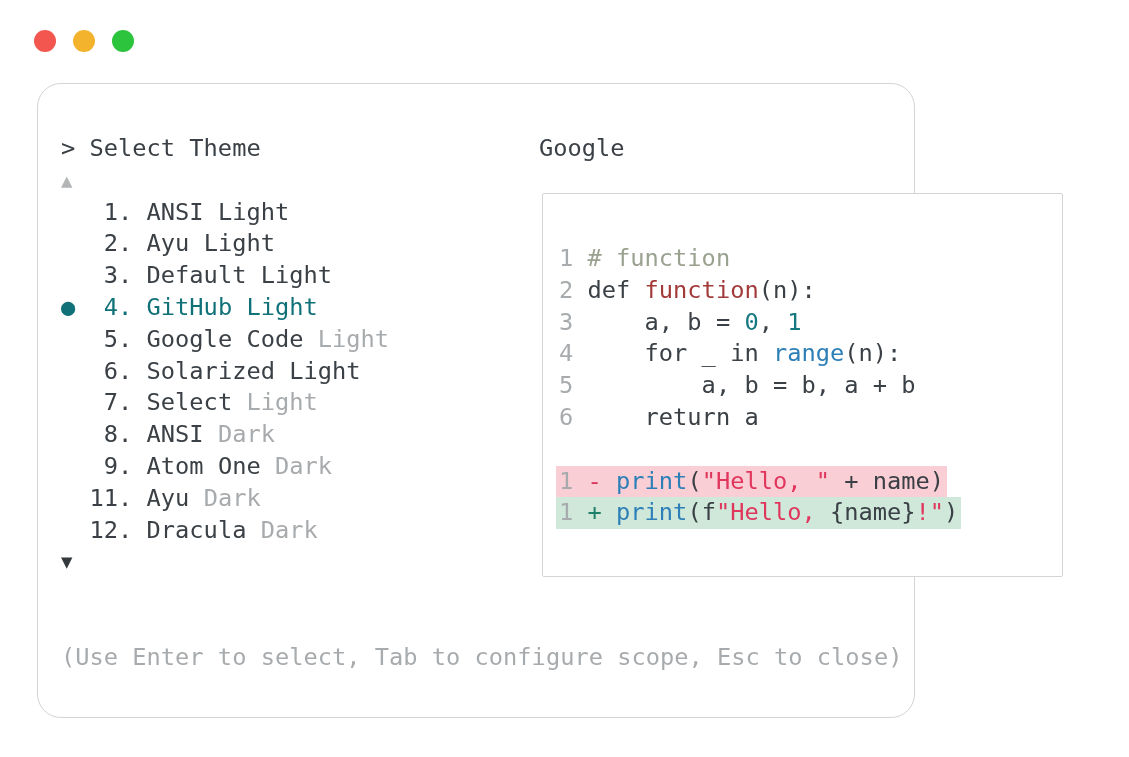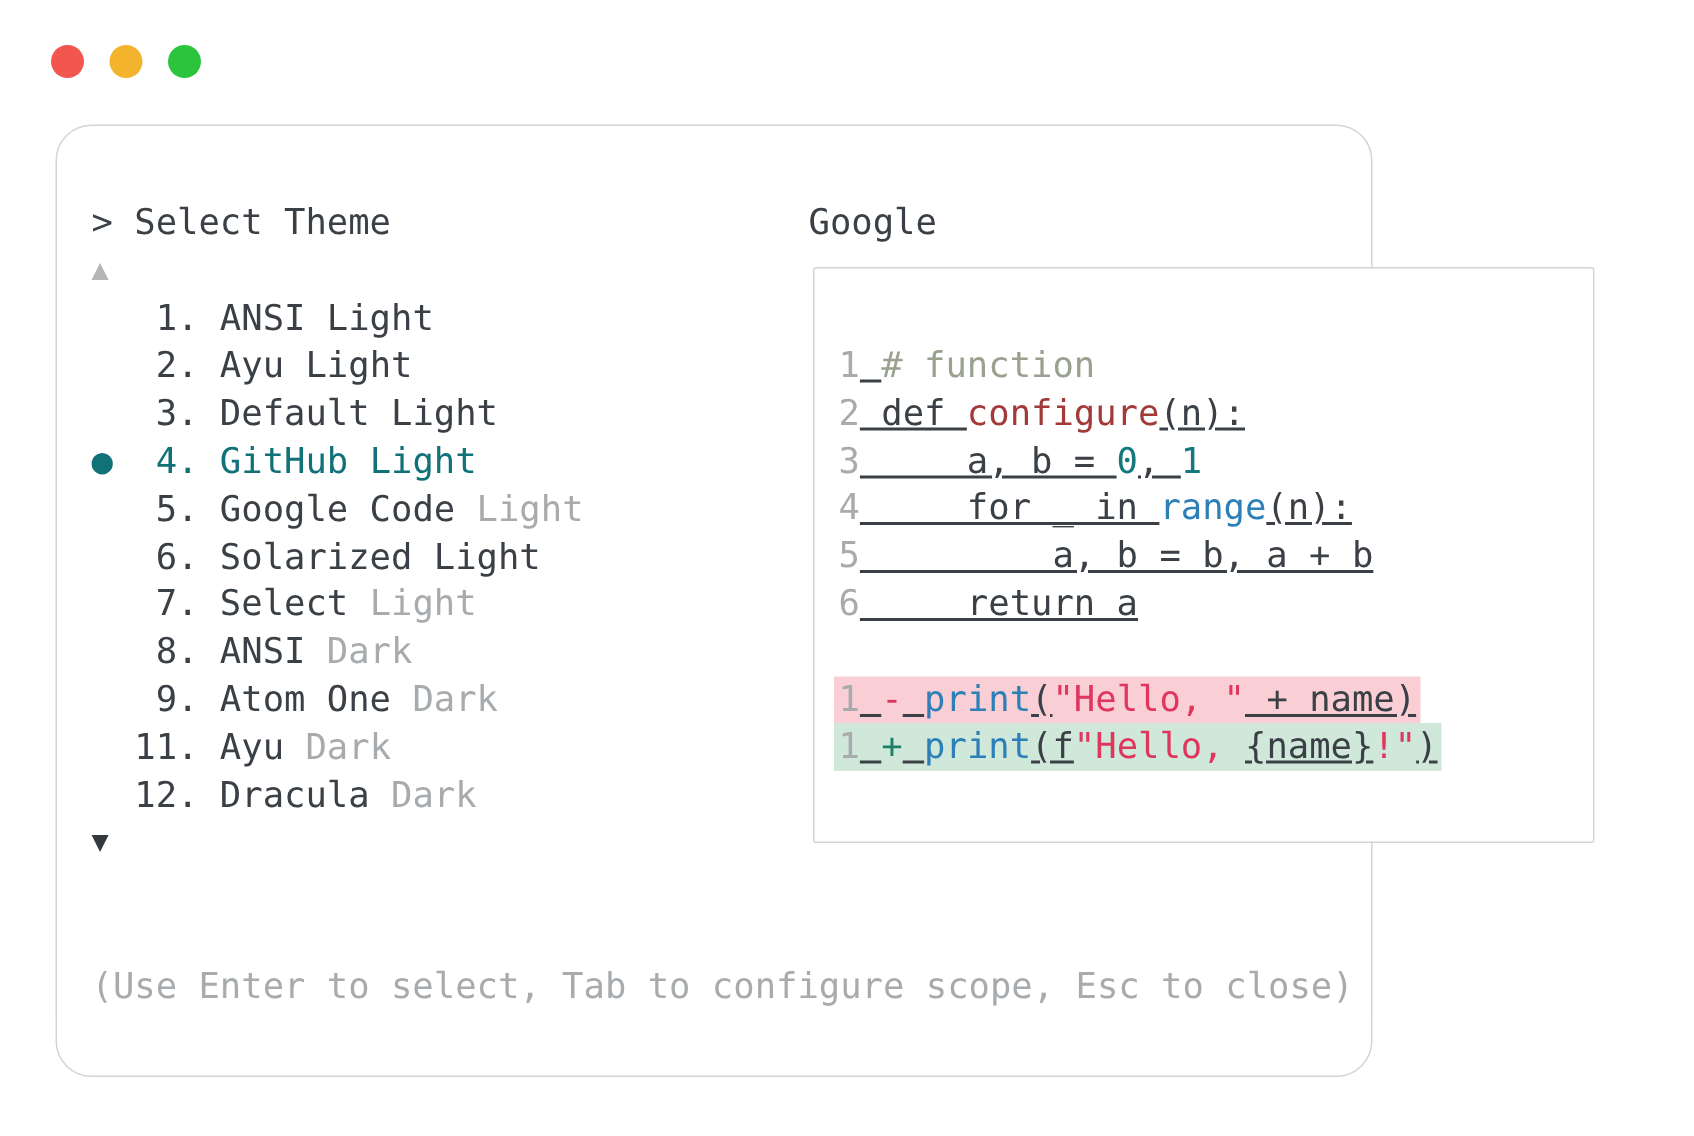--- a/index.html
+++ b/index.html
@@ -31,30 +31,30 @@
   .row.title{color:var(--dark);}
   .arrow.up{color:#b3b5b7;font-size:19px;}
   .arrow.down{color:#33393d;font-size:19px;}
   .item .marker{color:var(--accent);}
   .item .num,.item .name,.item .suffix{color:var(--dark);}
   .item .suffix.muted{color:var(--muted);}
   .item.selected .num,.item.selected .name,.item.selected .suffix{color:var(--accent);}
 
   .preview-label{position:absolute;left:501px;top:49px;line-height:31.8px;color:var(--dark);}
   .preview-box{
-    position:absolute;left:504px;top:94px;width:521px;height:384px;box-sizing:border-box;
+    position:absolute;left:504px;top:109px;width:521px;height:384px;box-sizing:border-box;
     border:1.5px solid var(--border);border-radius:2px;background:#fff;
     padding:49px 0 0 16px;overflow:hidden;
   }
   .cline{white-space:pre;height:31.8px;}
   .cline .bgwrap{display:inline-block;padding:0 3px;margin-left:-3px;}
   .cline.removed .bgwrap{background:var(--removed_bg);}
   .cline.added .bgwrap{background:var(--added_bg);}
   .t-ln{color:var(--muted);}
-  .t-plain{color:var(--dark);text-decoration:underline;}
+  .t-plain{color:var(--dark);}
   .t-comment{color:var(--comment);}
   .t-func{color:var(--func);}
   .t-num{color:var(--num);}
   .t-builtin{color:var(--builtin);margin-top:12px;}
   .t-str{color:var(--str);}
   .t-minus{color:var(--minus);}
   .t-plus{color:var(--plus);}
 
   .footer{position:absolute;left:23px;top:558px;white-space:pre;color:var(--muted);}
 </style>
@@ -85,21 +85,21 @@
         <div class="row item"><span class="marker">  </span><span class="num">12. </span><span class="name">Dracula</span><span class="suffix muted"> Dark</span></div>
       </div>
     <div class="row arrow down">▼</div>
   </div>
 
   <div class="preview-label">Google</div>
 
   <div class="preview-box">
     <div id="code">
         <div class="cline"><span class="bgwrap"><span class="t-ln">1</span><span class="t-plain"> </span><span class="t-comment"># function</span></span></div>
-        <div class="cline"><span class="bgwrap"><span class="t-ln">2</span><span class="t-plain"> def </span><span class="t-func">configure</span><span class="t-plain">(n):</span></span></div>
+        <div class="cline"><span class="bgwrap"><span class="t-ln">2</span><span class="t-plain"> def </span><span class="t-func">function</span><span class="t-plain">(n):</span></span></div>
         <div class="cline"><span class="bgwrap"><span class="t-ln">3</span><span class="t-plain">     a, b = </span><span class="t-num">0</span><span class="t-plain">, </span><span class="t-num">1</span></span></div>
         <div class="cline"><span class="bgwrap"><span class="t-ln">4</span><span class="t-plain">     for _ in </span><span class="t-builtin">range</span><span class="t-plain">(n):</span></span></div>
         <div class="cline"><span class="bgwrap"><span class="t-ln">5</span><span class="t-plain">         a, b = b, a + b</span></span></div>
         <div class="cline"><span class="bgwrap"><span class="t-ln">6</span><span class="t-plain">     return a</span></span></div>
         <div class="cline"><span class="bgwrap"></span></div>
         <div class="cline removed"><span class="bgwrap"><span class="t-ln">1</span><span class="t-plain"> </span><span class="t-minus">-</span><span class="t-plain"> </span><span class="t-builtin">print</span><span class="t-plain">(</span><span class="t-str">"Hello, "</span><span class="t-plain"> + name)</span></span></div>
         <div class="cline added"><span class="bgwrap"><span class="t-ln">1</span><span class="t-plain"> </span><span class="t-plus">+</span><span class="t-plain"> </span><span class="t-builtin">print</span><span class="t-plain">(f</span><span class="t-str">"Hello, </span><span class="t-plain">{name}</span><span class="t-str">!"</span><span class="t-plain">)</span></span></div>
       </div>
   </div>
 

